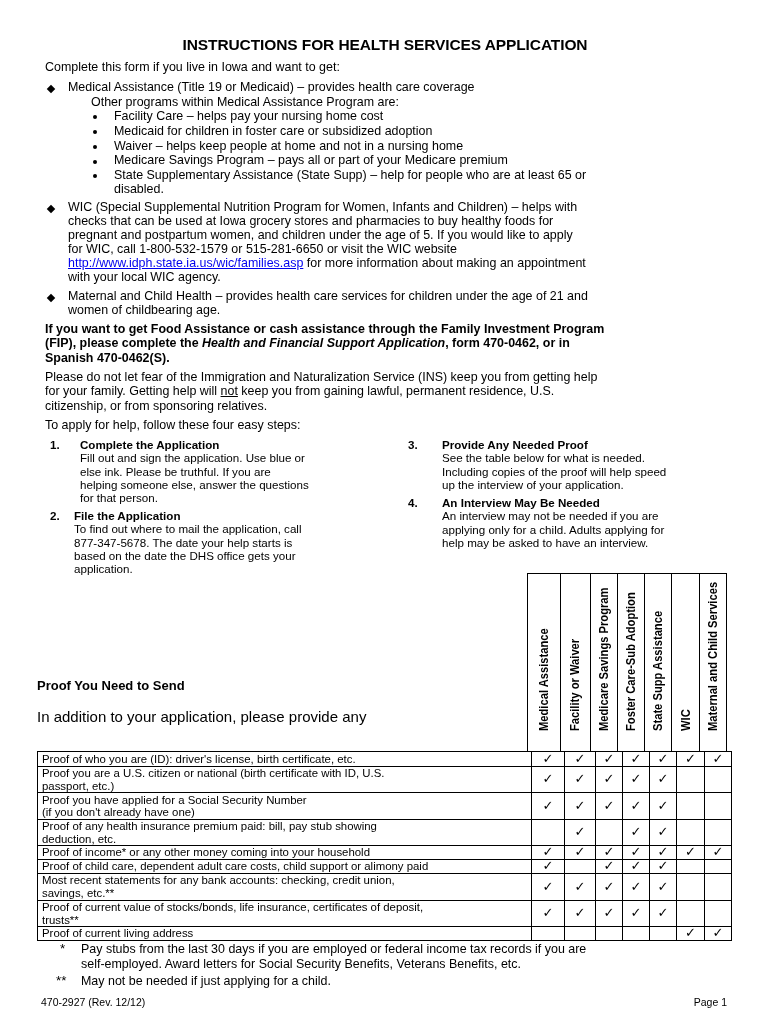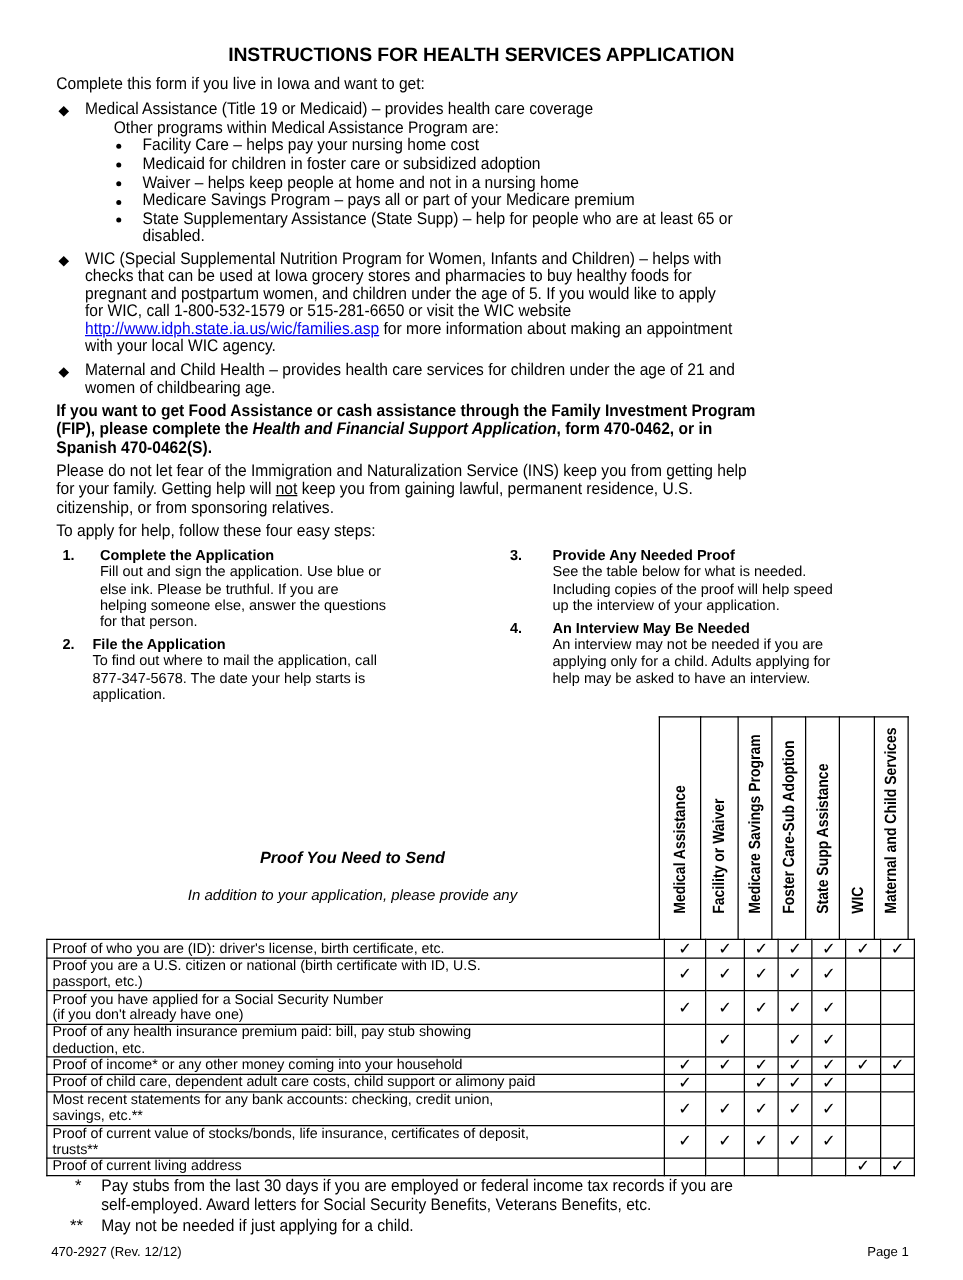--- a/index.html
+++ b/index.html
@@ -14,21 +14,21 @@
   .bold { font-weight: bold; }
   .steps { font-size: 11.6px; line-height: 13.3px; }
   .steps .num { position: absolute; font-weight: bold; }
   .steps .head { font-weight: bold; }
   table.proof { position: absolute; left: 37px; top: 751px; border-collapse: collapse; padding-left: 44px; }
   table.proof td { border: 1px solid #000; padding: 0; font-size: 11.4px; line-height: 12.6px; vertical-align: middle; }
   table.proof td.desc { width: 489px; padding-left: 4px; }
   table.proof td.ck { text-align: center; font-size: 13px; }
   .hdrbox { position: absolute; top: 573px; height: 178px; border-left: 1px solid #000; border-right: 1px solid #000; border-top: 1px solid #000; }
   .hdrtext { position: absolute; bottom: 6px; left: 50%; transform-origin: 0 0; font-weight: bold; font-size: 13px; white-space: nowrap; transform: rotate(-90deg) scaleX(0.86); }
-  .center-text { position: absolute; text-align: center; left: 37px; width: 490px; font-style: italic; }
+  .center-text { position: absolute; left: 37px; width: 490px; }
   .foot { font-size: 13.4px; line-height: 14.6px; }
   .footer { font-size: 10.5px; }
 </style>
 </head>
 <body>
 
 <div class="abs title">INSTRUCTIONS FOR HEALTH SERVICES APPLICATION</div>
 
 <div class="abs p cond" style="left:45px; top:60px;">Complete this form if you live in Iowa and want to get:</div>
 
@@ -85,20 +85,21 @@
     <div>helping someone else, answer the questions</div>
     <div>for that person.</div>
   </div>
 </div>
 <div class="abs steps" style="left:50px; top:509px; width:320px;">
   <span class="num" style="left:0; top:0;">2.</span>
   <div style="margin-left:24px;">
     <div class="head">File the Application</div>
     <div>To find out where to mail the application, call</div>
     <div>877-347-5678.  The date your help starts is</div>
+    <div>based on the date the DHS office gets your</div>
     <div>application.</div>
   </div>
 </div>
 <div class="abs steps" style="left:408px; top:438px; width:330px;">
   <span class="num" style="left:0; top:0;">3.</span>
   <div style="margin-left:34px;">
     <div class="head">Provide Any Needed Proof</div>
     <div>See the table below for what is needed.</div>
     <div>Including copies of the proof will help speed</div>
     <div>up the interview of your application.</div>
@@ -108,21 +109,21 @@
   <span class="num" style="left:0; top:0;">4.</span>
   <div style="margin-left:34px;">
     <div class="head">An Interview May Be Needed</div>
     <div>An interview may not be needed if you are</div>
     <div>applying only for a child.  Adults applying for</div>
     <div>help may be asked to have an interview.</div>
   </div>
 </div>
 
 <div class="center-text bold" style="top:678px; font-size:13px;">Proof You Need to Send</div>
-<div class="center-text" style="top:709px; font-size:12px; line-height:15px;">
+<div class="center-text" style="top:709px; font-size:15px; line-height:15px;">
   <div>In addition to your application, please provide any</div>
 </div>
 
 <div class="hdrbox" style="left:527px; width:32px;">
     <span class="hdrtext" style="margin-left:-8px;">Medical Assistance</span>
   </div>
 <div class="hdrbox" style="left:560px; width:30px; border-left:none;">
     <span class="hdrtext" style="margin-left:-8px;">Facility or Waiver</span>
   </div>
 <div class="hdrbox" style="left:591px; width:26px; border-left:none;">

